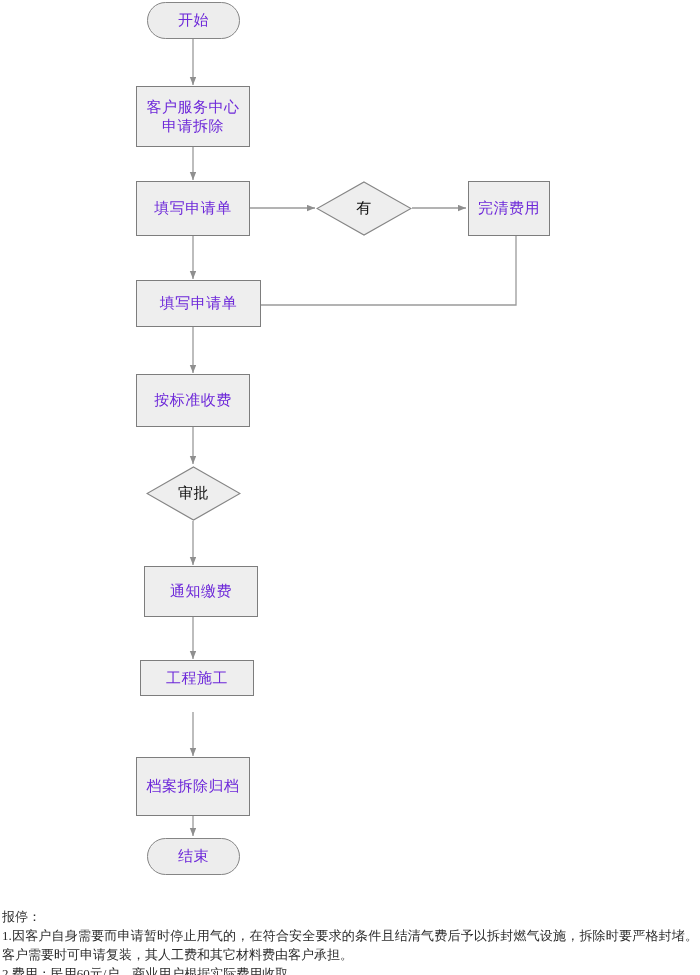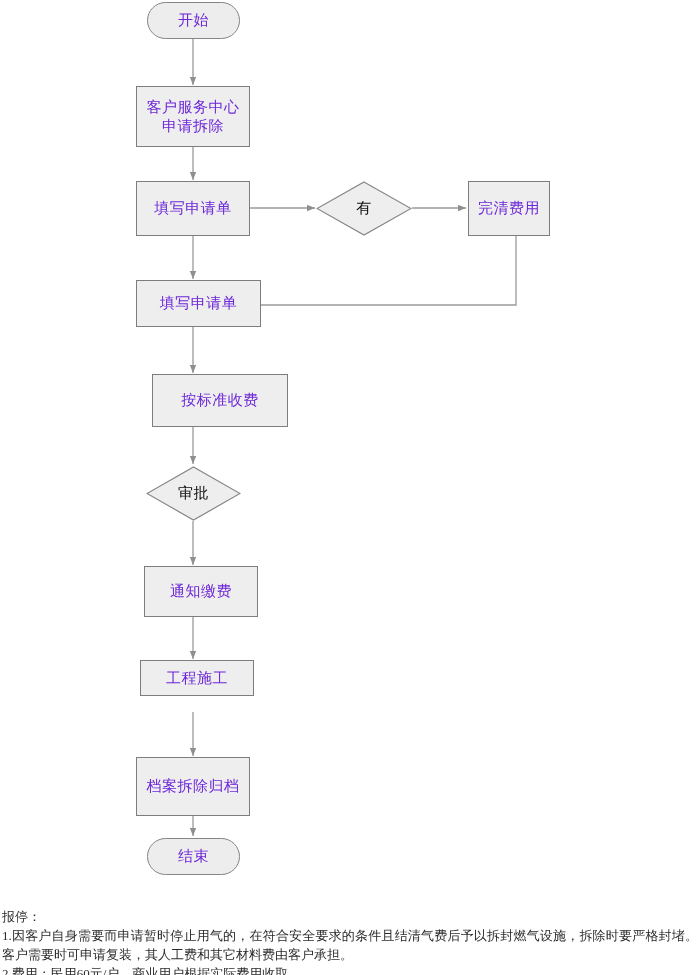--- a/index.html
+++ b/index.html
@@ -142,21 +142,21 @@
   </div>
 
   <div class="node process" style="left:468px; top:181px; width:82px; height:55px;">
     <span class="node-label">完清费用</span>
   </div>
 
   <div class="node process" style="left:136px; top:280px; width:125px; height:47px;">
     <span class="node-label">填写申请单</span>
   </div>
 
-  <div class="node process" style="left:152px; top:374px; width:136px; height:53px;">
+  <div class="node process" style="left:136px; top:374px; width:114px; height:53px;">
     <span class="node-label">按标准收费</span>
   </div>
 
   <div class="diamond-wrap" style="left:146px; top:466px; width:95px; height:55px;">
     <svg width="95" height="55" viewBox="0 0 95 55" xmlns="http://www.w3.org/2000/svg">
       <polygon points="47.5,1 94,27.5 47.5,54 1,27.5" fill="#eeeeee" stroke="#858585" stroke-width="1.2"></polygon>
     </svg>
     <span class="diamond-label">审批</span>
   </div>
 

